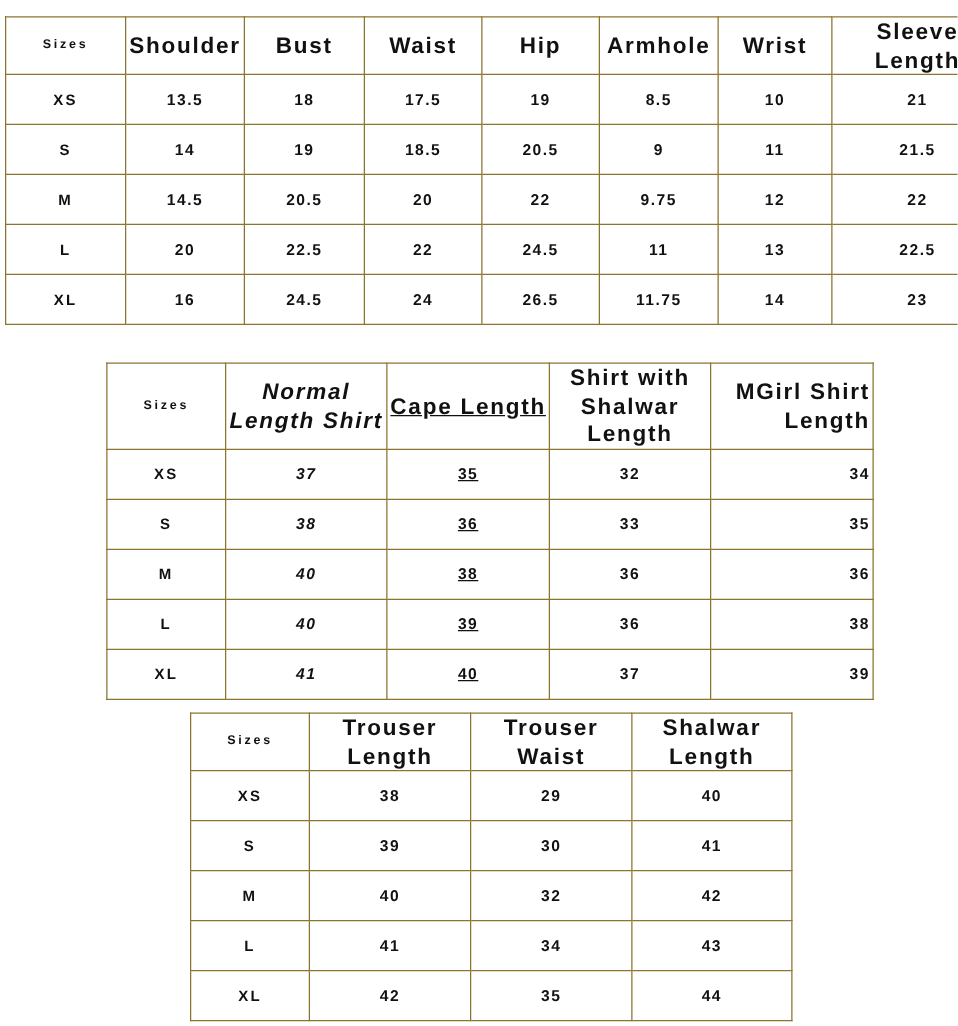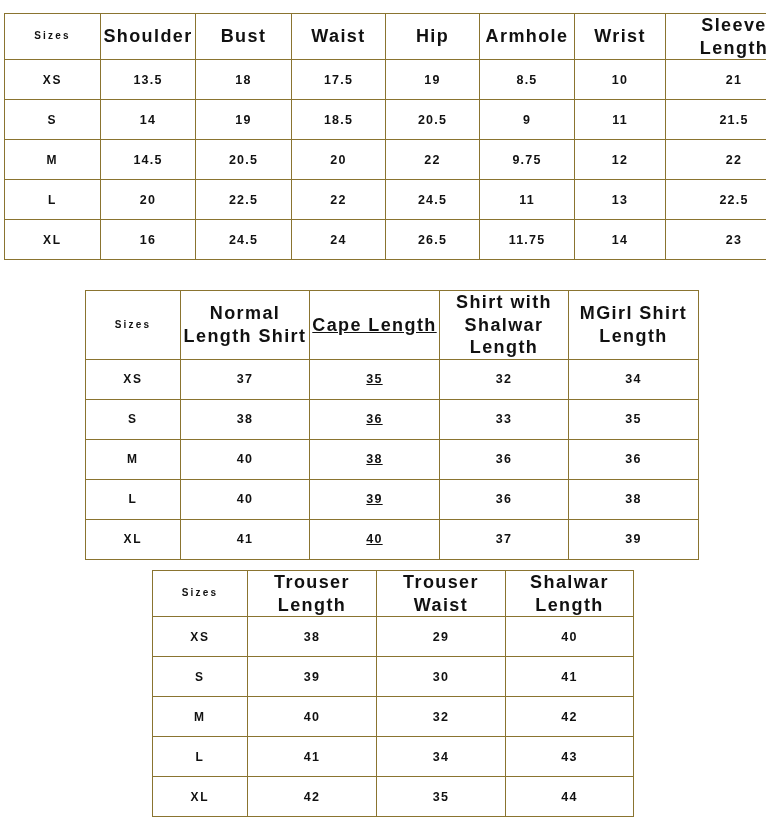--- a/index.html
+++ b/index.html
@@ -75,24 +75,24 @@
 
   
   #table-shirt-lengths {
     left: 85px;
     top: 290px;
     width: 588px;
   }
   #table-shirt-lengths tr { height: 40px; }
   #table-shirt-lengths thead tr { height: 45px; }
   #table-shirt-lengths td:nth-child(1) { width: 90px; }
-  #table-shirt-lengths td:nth-child(2) { width: 124px; }
+  #table-shirt-lengths td:nth-child(2) { width: 124px; font-style: italic; }
   #table-shirt-lengths td:nth-child(3) { width: 125px; text-decoration: underline; }
   #table-shirt-lengths td:nth-child(4) { width: 124px; margin-top: 37px; }
-  #table-shirt-lengths td:nth-child(5) { width: 125px; }
+  #table-shirt-lengths td:nth-child(5) { width: 125px; text-align: right; }
 
   
   #table-trouser-lengths {
     left: 152px;
     top: 570px;
     width: 461px;
   }
   #table-trouser-lengths tr { height: 40px; }
   #table-trouser-lengths td:nth-child(1) { width: 90px; }
   #table-trouser-lengths td:nth-child(2) { width: 124px; }

